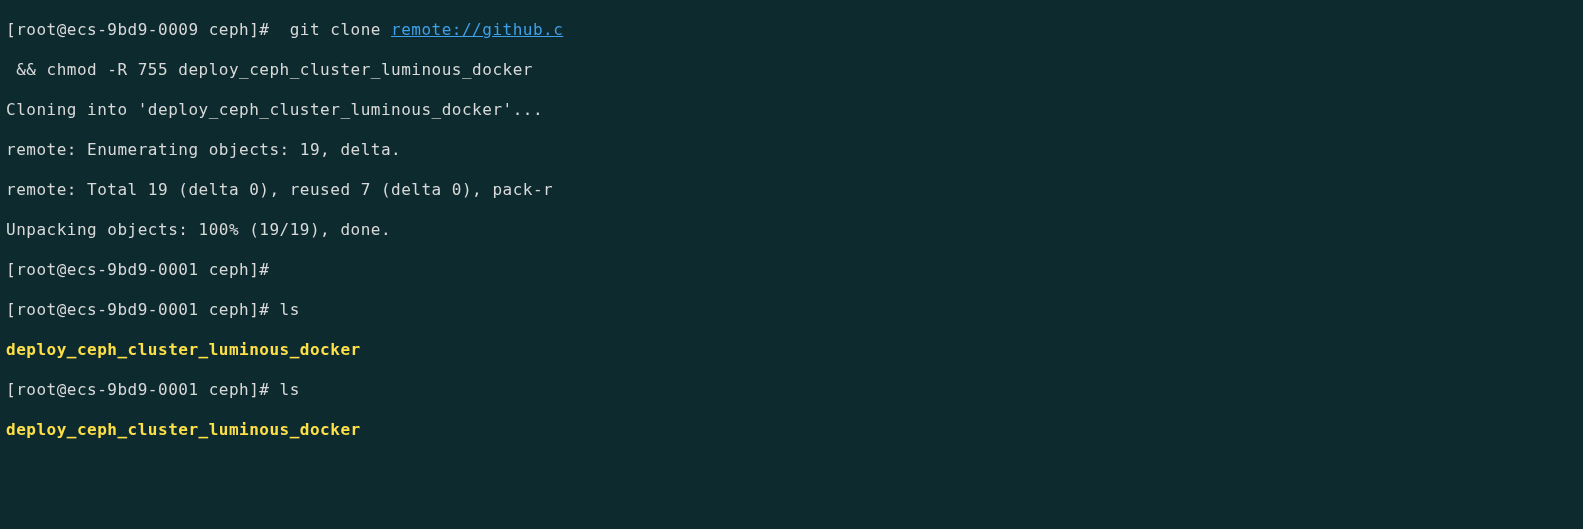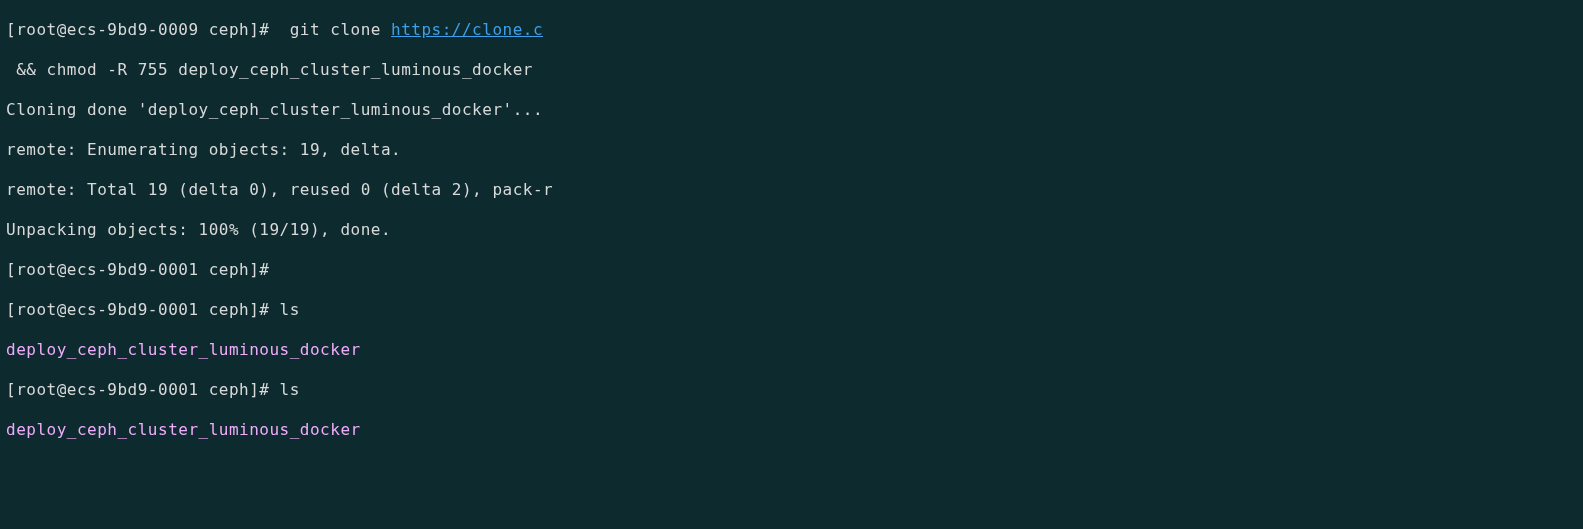--- a/index.html
+++ b/index.html
@@ -18,31 +18,31 @@
     letter-spacing: 0.5px;
   }
   .terminal {
     padding: 0 6px;
     white-space: pre;
   }
   .line { min-height: 20px; }
   .prompt-host { color: #d9d9d9; }
   .cmd { color: #d9d9d9; text-align: right; }
   .url { color: #3ea0e9; text-decoration: underline; }
-  .dir { color: #f0abfc; font-weight: normal; }
+  .dir { color: #fde047; font-weight: bold; }
 </style>
 </head>
 <body>
 
 <div class="terminal">
-<div class="line"><span class="prompt-host">[root@ecs-9bd9-0009 ceph]#  git clone </span><span class="url">https://clone.c</span></div>
+<div class="line"><span class="prompt-host">[root@ecs-9bd9-0009 ceph]#  git clone </span><span class="url">remote://github.c</span></div>
 <div class="line"><span class="cmd"> &amp;&amp; chmod -R 755 deploy_ceph_cluster_luminous_docker</span></div>
-<div class="line"><span class="cmd">Cloning done 'deploy_ceph_cluster_luminous_docker'...</span></div>
+<div class="line"><span class="cmd">Cloning into 'deploy_ceph_cluster_luminous_docker'...</span></div>
 <div class="line"><span class="cmd">remote: Enumerating objects: 19, delta.</span></div>
-<div class="line"><span class="cmd">remote: Total 19 (delta 0), reused 0 (delta 2), pack-r</span></div>
+<div class="line"><span class="cmd">remote: Total 19 (delta 0), reused 7 (delta 0), pack-r</span></div>
 <div class="line"><span class="cmd">Unpacking objects: 100% (19/19), done.</span></div>
 <div class="line"><span class="prompt-host">[root@ecs-9bd9-0001 ceph]# </span></div>
 <div class="line"><span class="prompt-host">[root@ecs-9bd9-0001 ceph]# ls</span></div>
 <div class="line"><span class="dir">deploy_ceph_cluster_luminous_docker</span></div>
 <div class="line"><span class="prompt-host">[root@ecs-9bd9-0001 ceph]# ls</span></div>
 <div class="line"><span class="dir">deploy_ceph_cluster_luminous_docker</span></div>
 
 
 
 

